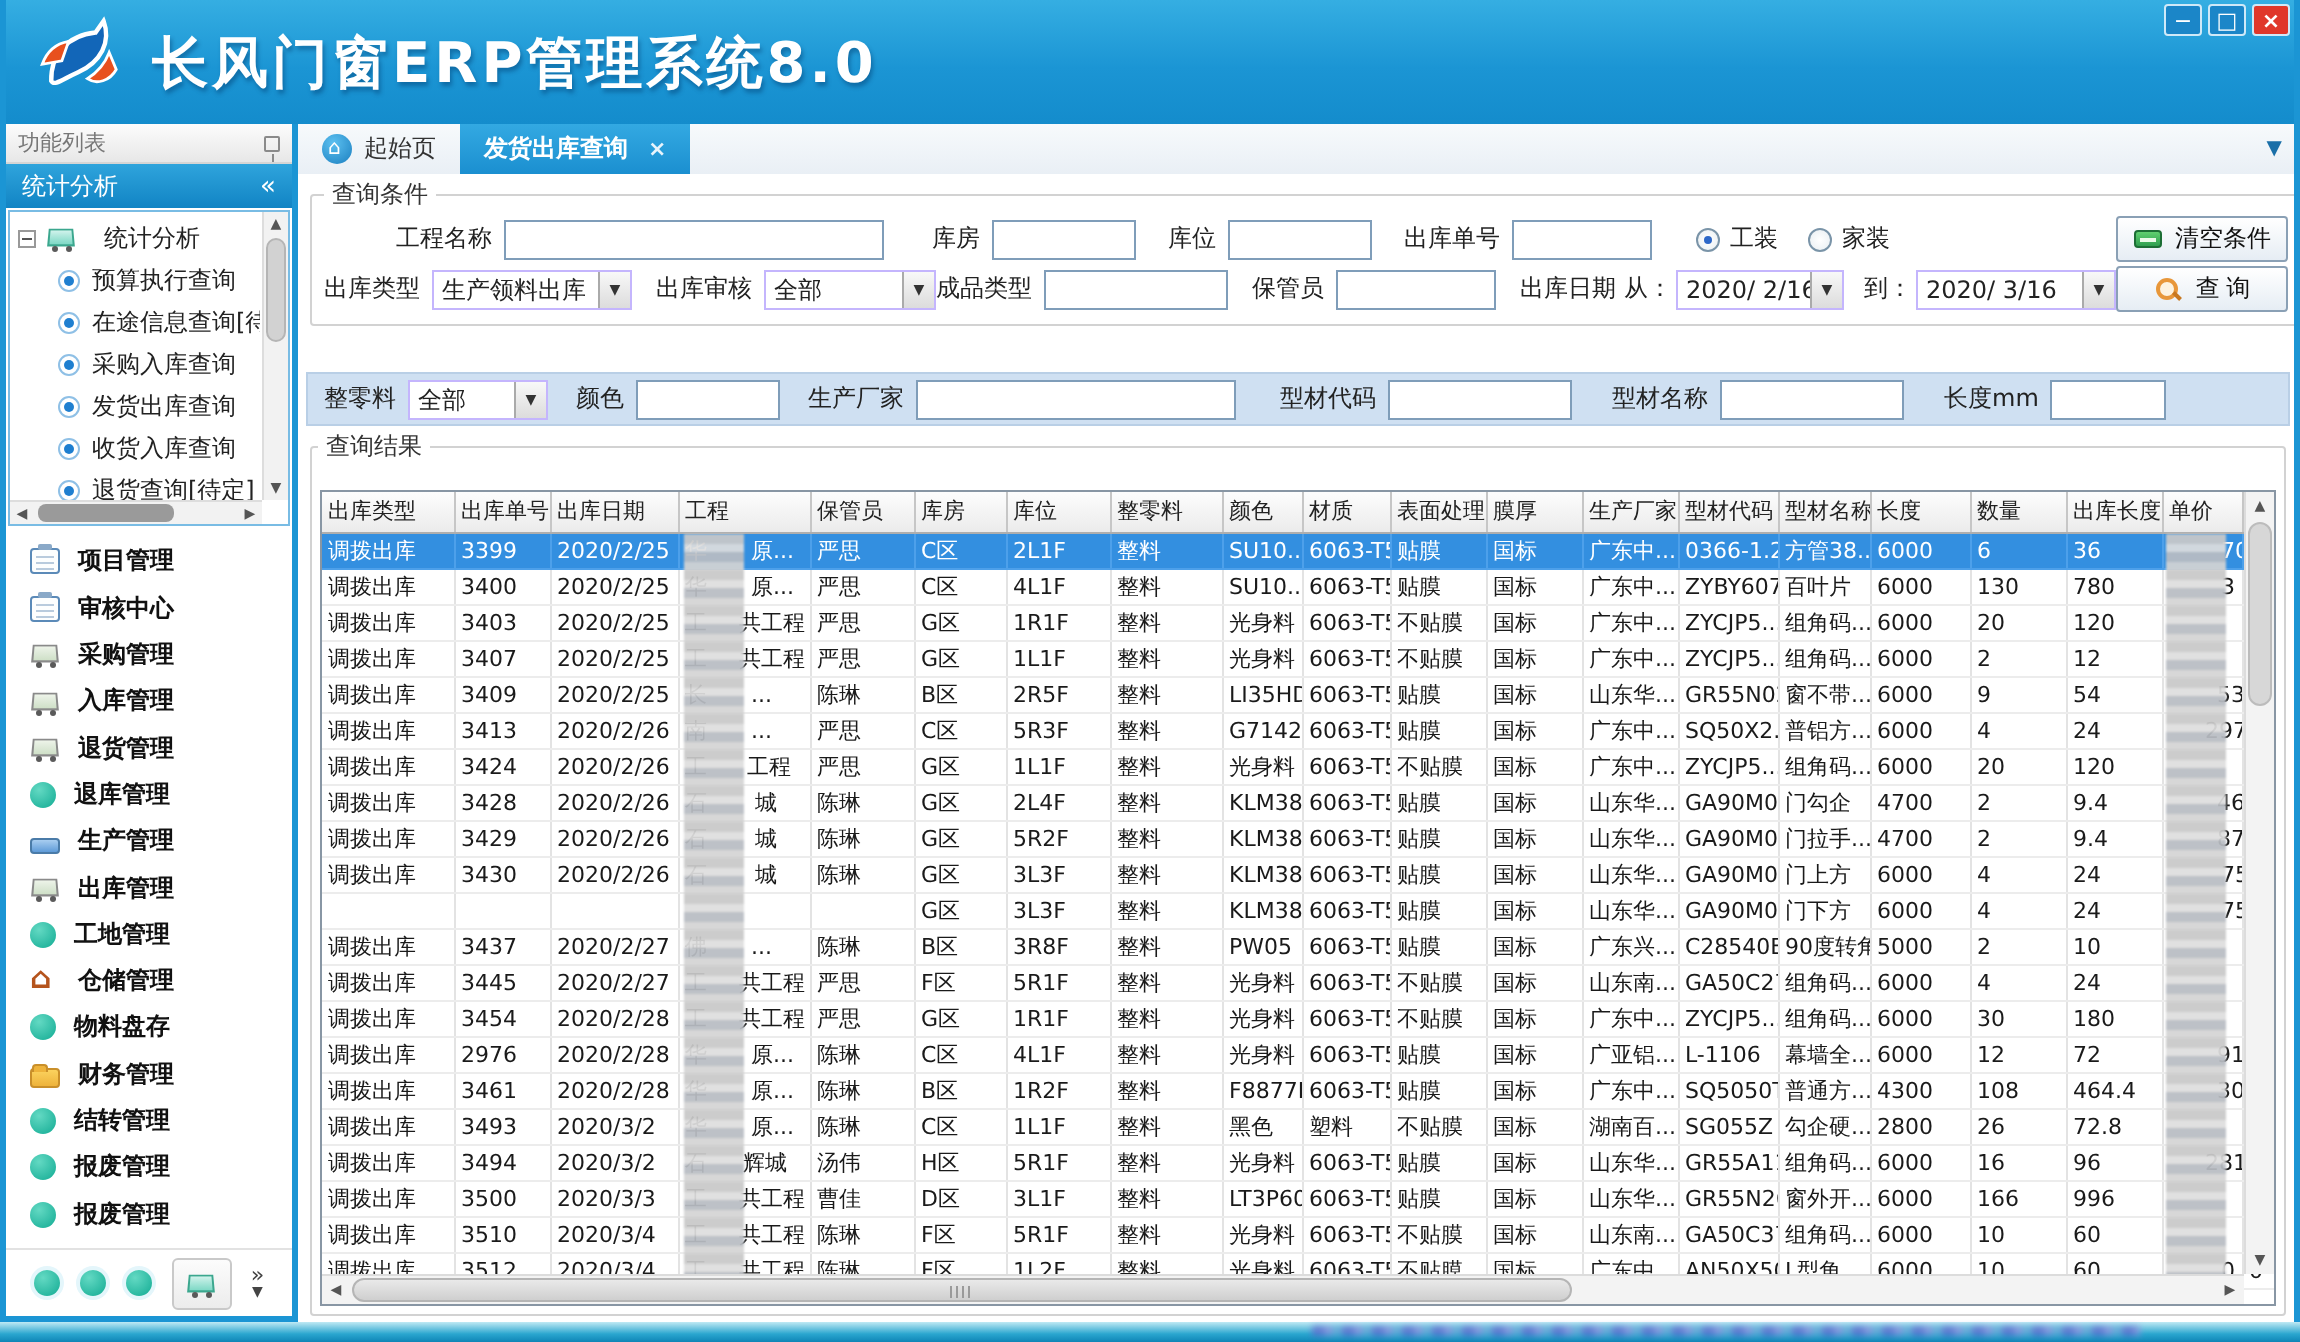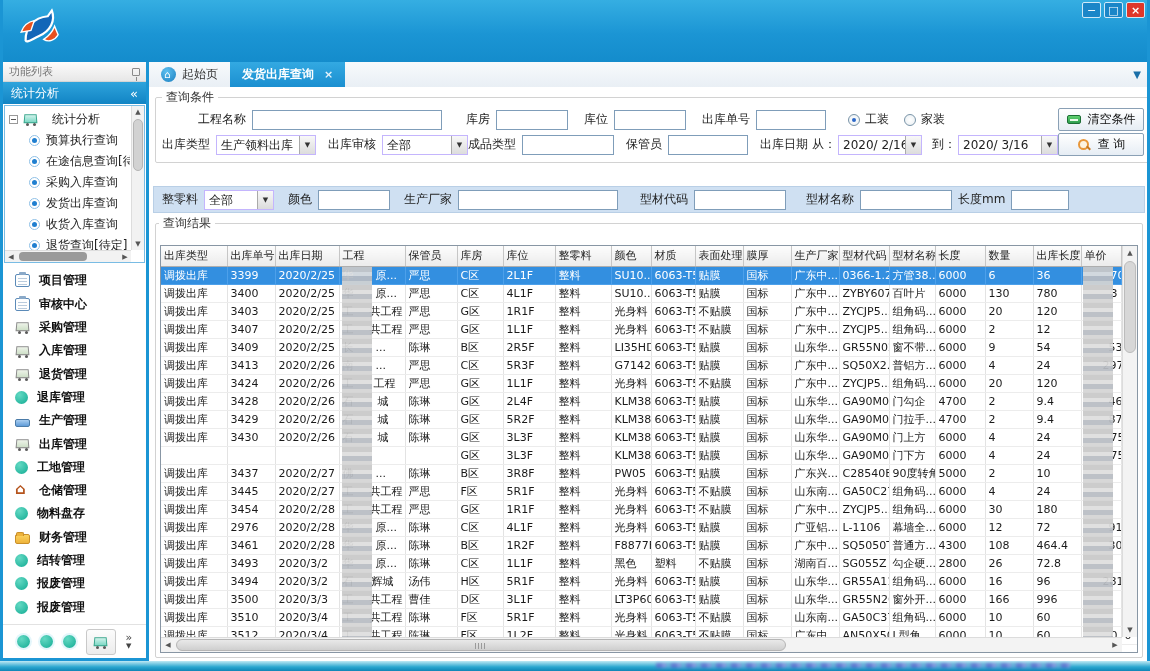--- a/index.html
+++ b/index.html
@@ -158,20 +158,21 @@
   <header class="titlebar">
     <span class="logo">
       <svg width="46" height="44" viewBox="0 0 46 44">
         <g transform="rotate(-10 23 22)">
           <path d="M8 30 C10 17 20 9 34 10 L39 5 C41 16 34 25 22 28 C14 30 9 33 8 30Z" fill="#1266b8" stroke="#ffffff" stroke-width="2.2"></path>
           <path d="M5 21 C9 14 15 12 20 12 L15 21 Z" fill="#e8501e" stroke="#ffffff" stroke-width="1.4"></path>
           <path d="M26 32 C31 30 36 26 39 21 L41 30 C37 35 30 36 26 32Z" fill="#e8501e" stroke="#ffffff" stroke-width="1.4"></path>
         </g>
       </svg>
     </span>
+    <div class="app-title">长风门窗ERP管理系统8.0</div>
     <div class="win-controls">
       <span class="win-btn">−</span>
       <span class="win-btn">□</span>
       <span class="win-btn close">×</span>
     </div>
   </header>
 
   <aside class="sidebar">
     <div class="func-header">
       <span>功能列表</span>
@@ -363,21 +364,21 @@
       <label>整零料</label>
       <span class="select" style="width:70px">全部</span>
       <label style="margin-left:8px">颜色</label>
       <input class="tbox" style="width: 72px;">
       <label style="margin-left:8px">生产厂家</label>
       <input class="tbox" style="width: 160px;">
       <label style="margin-left:16px">型材代码</label>
       <input class="tbox" style="width: 92px;">
       <label style="margin-left:14px">型材名称</label>
       <input class="tbox" style="width: 92px;">
-      <label style="">长度mm</label>
+      <label style="margin-left:14px">长度mm</label>
       <input class="tbox" style="width: 58px;">
     </div>
 
     <fieldset class="results">
       <legend>查询结果</legend>
       <div class="grid-wrap">
         <table class="grid" id="grid">
             <colgroup>
               <col style="width: 66px;">
               <col style="width: 48px;">

